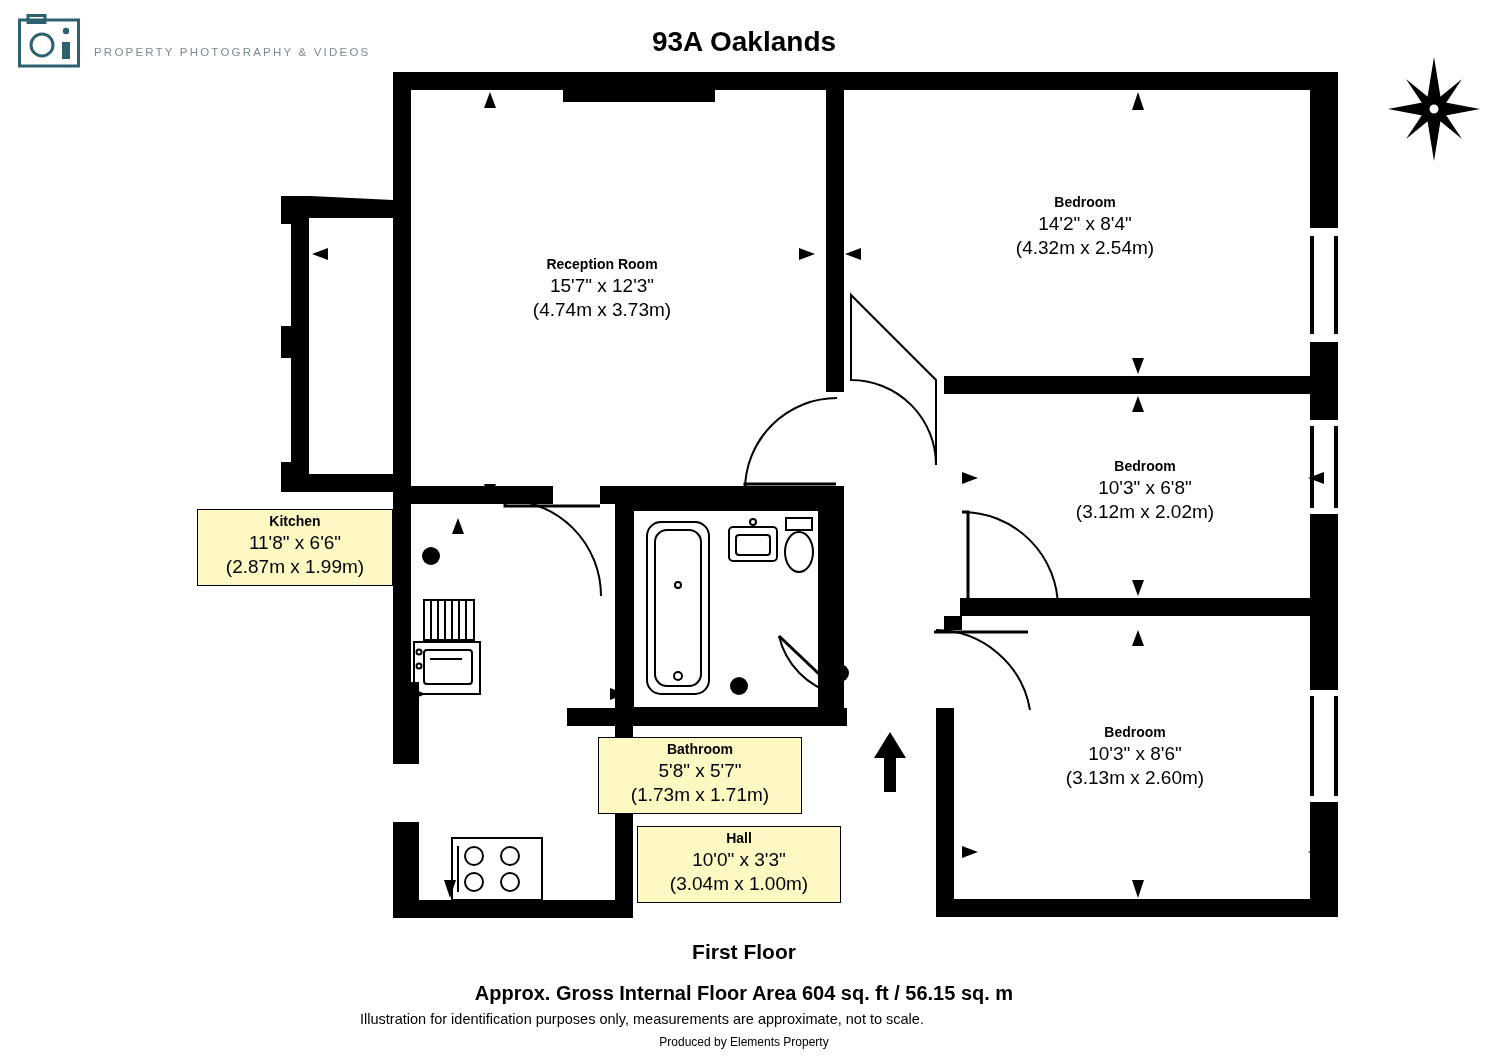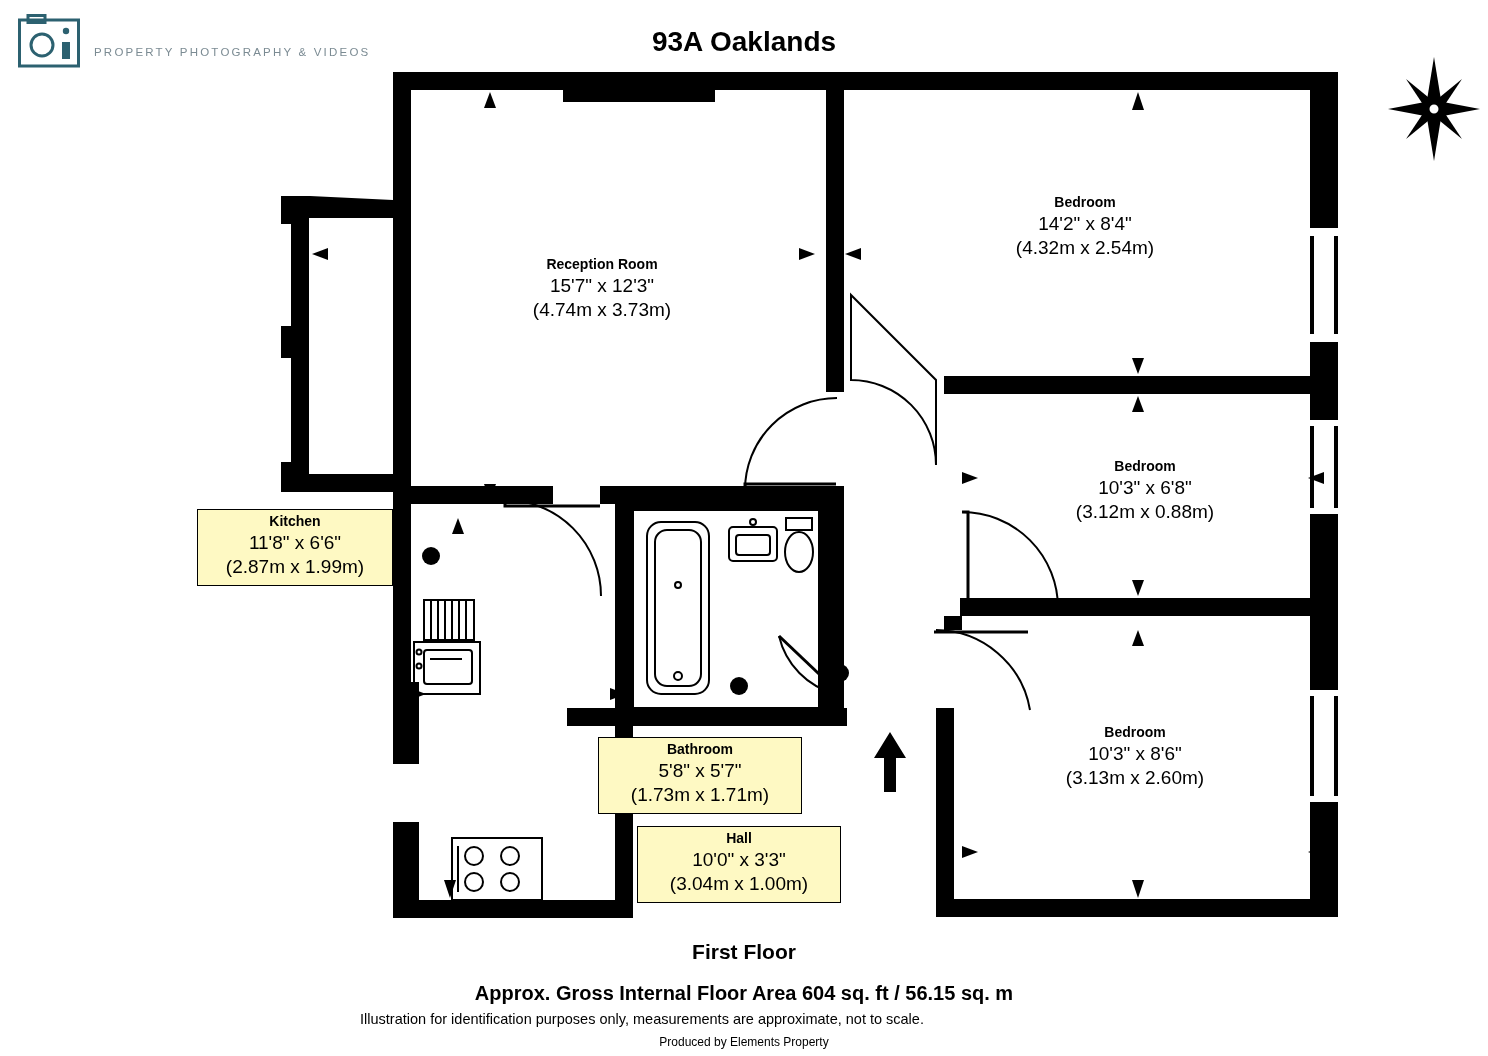--- a/index.html
+++ b/index.html
@@ -343,21 +343,21 @@
 
 <div class="room-label" id="label-bedroom1">
   <div class="rl-name">Bedroom</div>
   <div class="rl-dim">14'2" x 8'4"</div>
   <div class="rl-dim">(4.32m x 2.54m)</div>
 </div>
 
 <div class="room-label" id="label-bedroom2">
   <div class="rl-name">Bedroom</div>
   <div class="rl-dim">10'3" x 6'8"</div>
-  <div class="rl-dim">(3.12m x 0.88m)</div>
+  <div class="rl-dim">(3.12m x 2.02m)</div>
 </div>
 
 <div class="room-label" id="label-bedroom3">
   <div class="rl-name">Bedroom</div>
   <div class="rl-dim">10'3" x 8'6"</div>
   <div class="rl-dim">(3.13m x 2.60m)</div>
 </div>
 
 <div class="room-label boxed" id="label-kitchen">
   <div class="rl-name">Kitchen</div>

